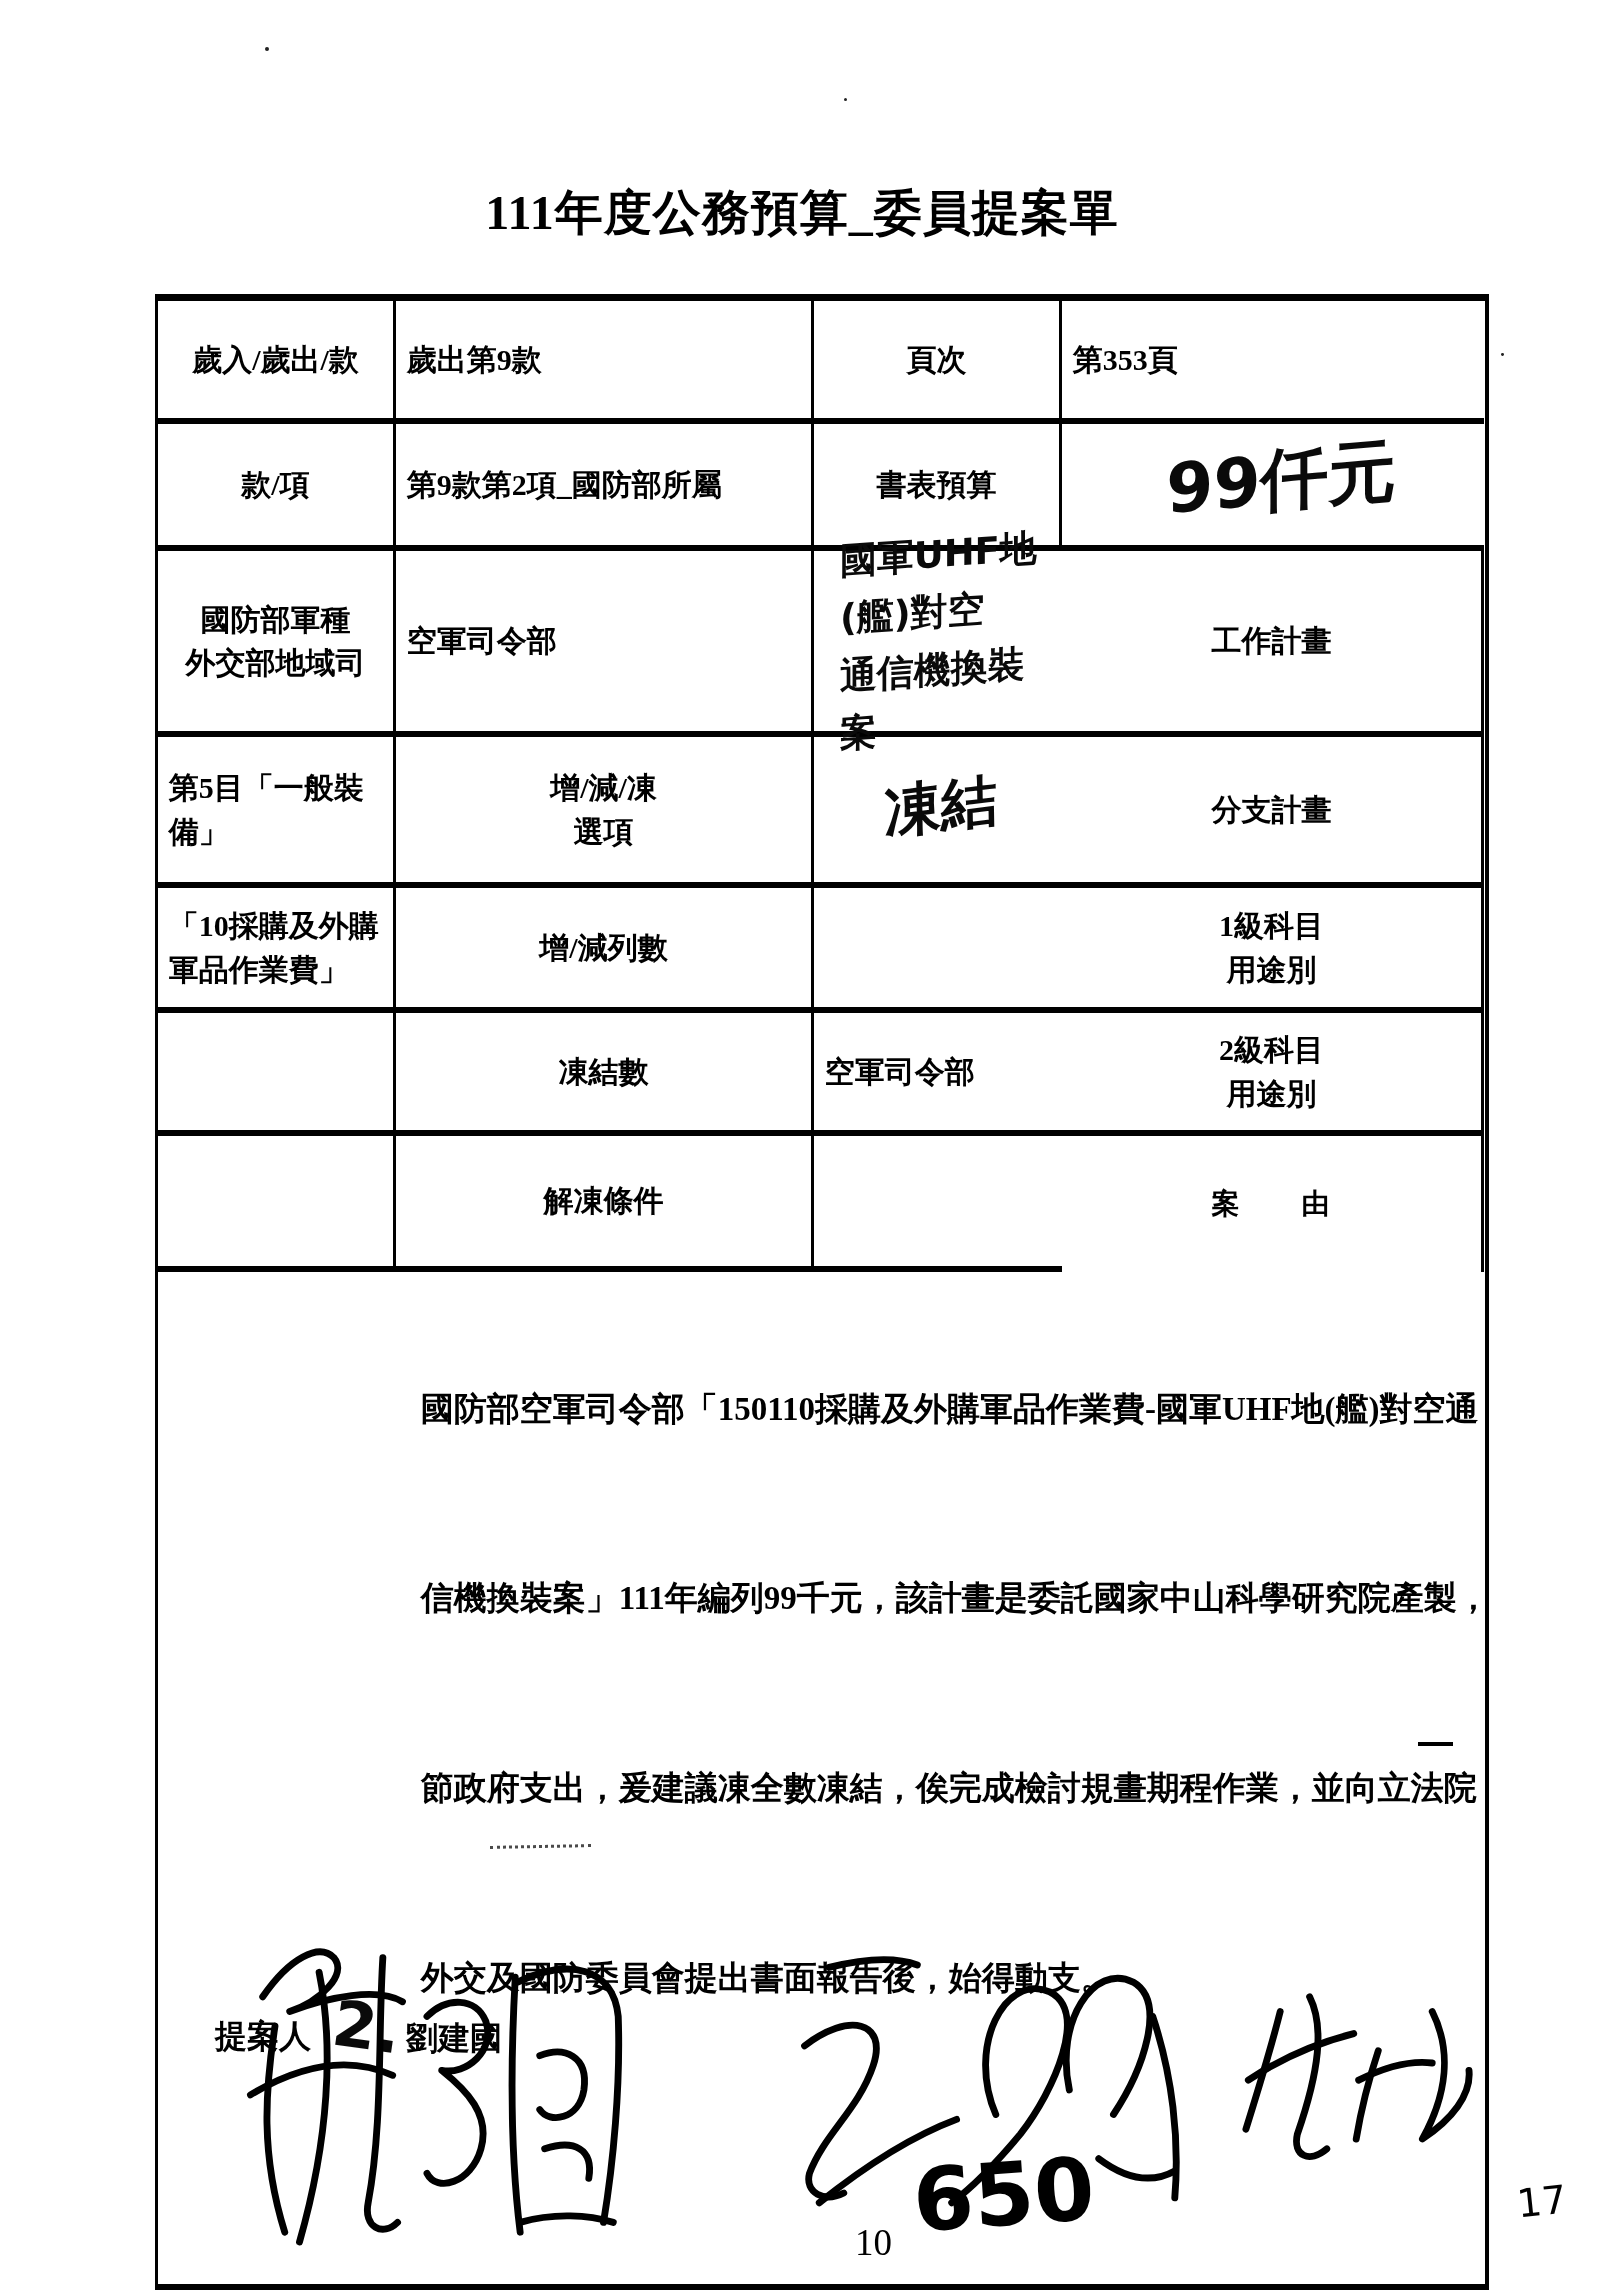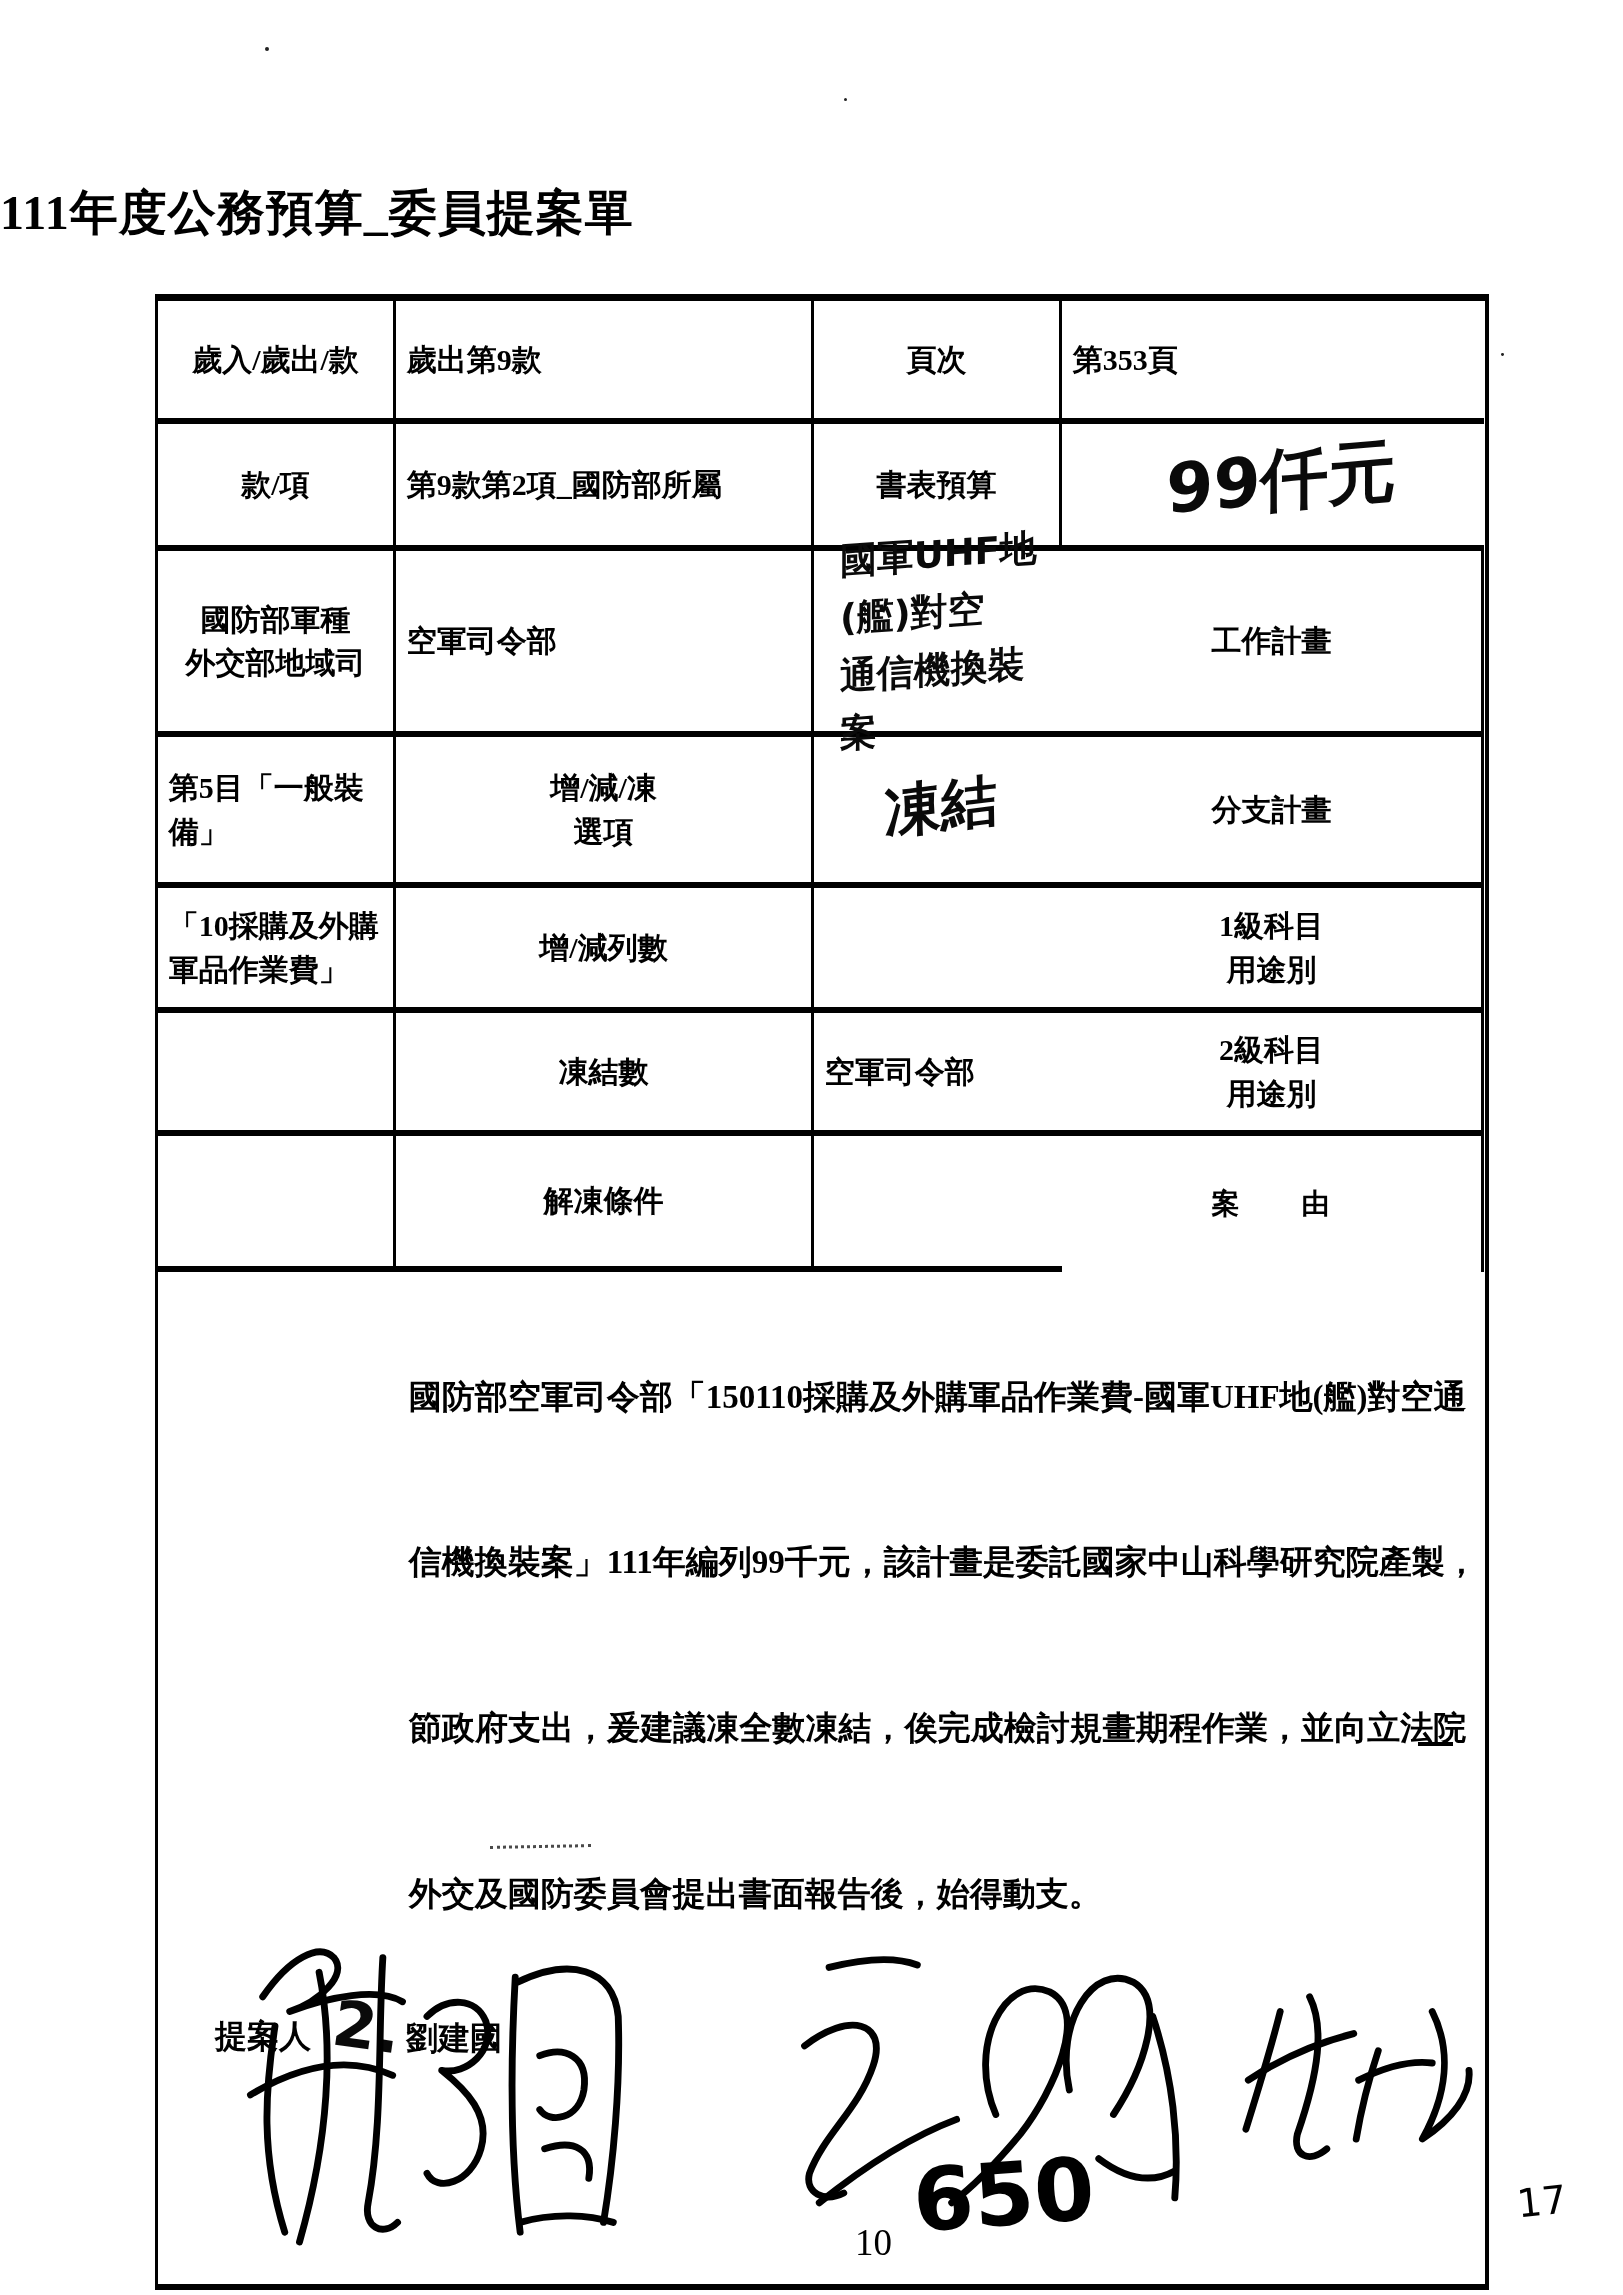--- a/index.html
+++ b/index.html
@@ -1,21 +1,21 @@
 <!DOCTYPE html>
 <html style="font-size:7.8px"><head>
 <meta charset="utf-8">
 <style>
   html,body{margin:0;padding:0;}
   body{
     width:1624px;height:2295px;background:#ffffff;position:relative;
     font-family:"Liberation Serif", serif;color:#000;overflow:hidden;
   }
   .title{
-    position:absolute;top:181px;left:0;width:1604px;
+    position:absolute;top:181px;left:0;width:1604px;text-align:center;
     font-size:48px;font-weight:bold;letter-spacing:1px;
   }
   
   .form-table{
     position:absolute;left:155px;top:294px;width:1334px;height:1996px;
     box-sizing:border-box;border:3.4px solid #000;border-top-width:7.8px;
     border-right-width:4.9px;border-bottom-width:6.9px;
     display:grid;
     grid-template-columns:238px 418px 248px 422px;
     grid-template-rows:123px 127px 186px 151px 125px 123px 136px 653px;
@@ -36,21 +36,21 @@
     white-space:pre-line;
   }
   .hw-amount{font-size:68px;transform:rotate(-5deg) skewX(-5deg);padding-left:93px;}
   .hw-case{font-size:37px;line-height:1.55;transform:rotate(-4deg) skewX(-4deg);padding-left:14.7px;}
   .hw-freeze{font-size:57px;transform:rotate(-7deg) skewX(-6deg);padding-left:59px;}
   
   .case-body{
     display:block;padding:17.7px 13.7px 0 8.8px;font-size:33px;font-weight:bold;
   }
   .case-body p{
-    margin:4px;height:110px;line-height:110px;white-space:nowrap;
+    margin:16px;height:110px;line-height:110px;white-space:nowrap;
     text-align:justify;text-align-last:justify;
   }
   .case-body p.last{text-align-last:left;}
   
   .proposer-label{position:absolute;left:215px;top:2015px;font-size:32px;font-weight:bold;}
   .proposer-num{position:absolute;left:333px;top:1991px;font-size:63px;
     font-family:"DejaVu Sans", cursive;transform:rotate(8deg);}
   .proposer-name{position:absolute;left:406px;top:2017px;font-size:32px;font-weight:bold;}
   .page-number{position:absolute;left:809px;top:2221px;font-size:37px;margin-left:46px;}
   .hw-650{position:absolute;left:913px;top:2144px;font-size:87px;

